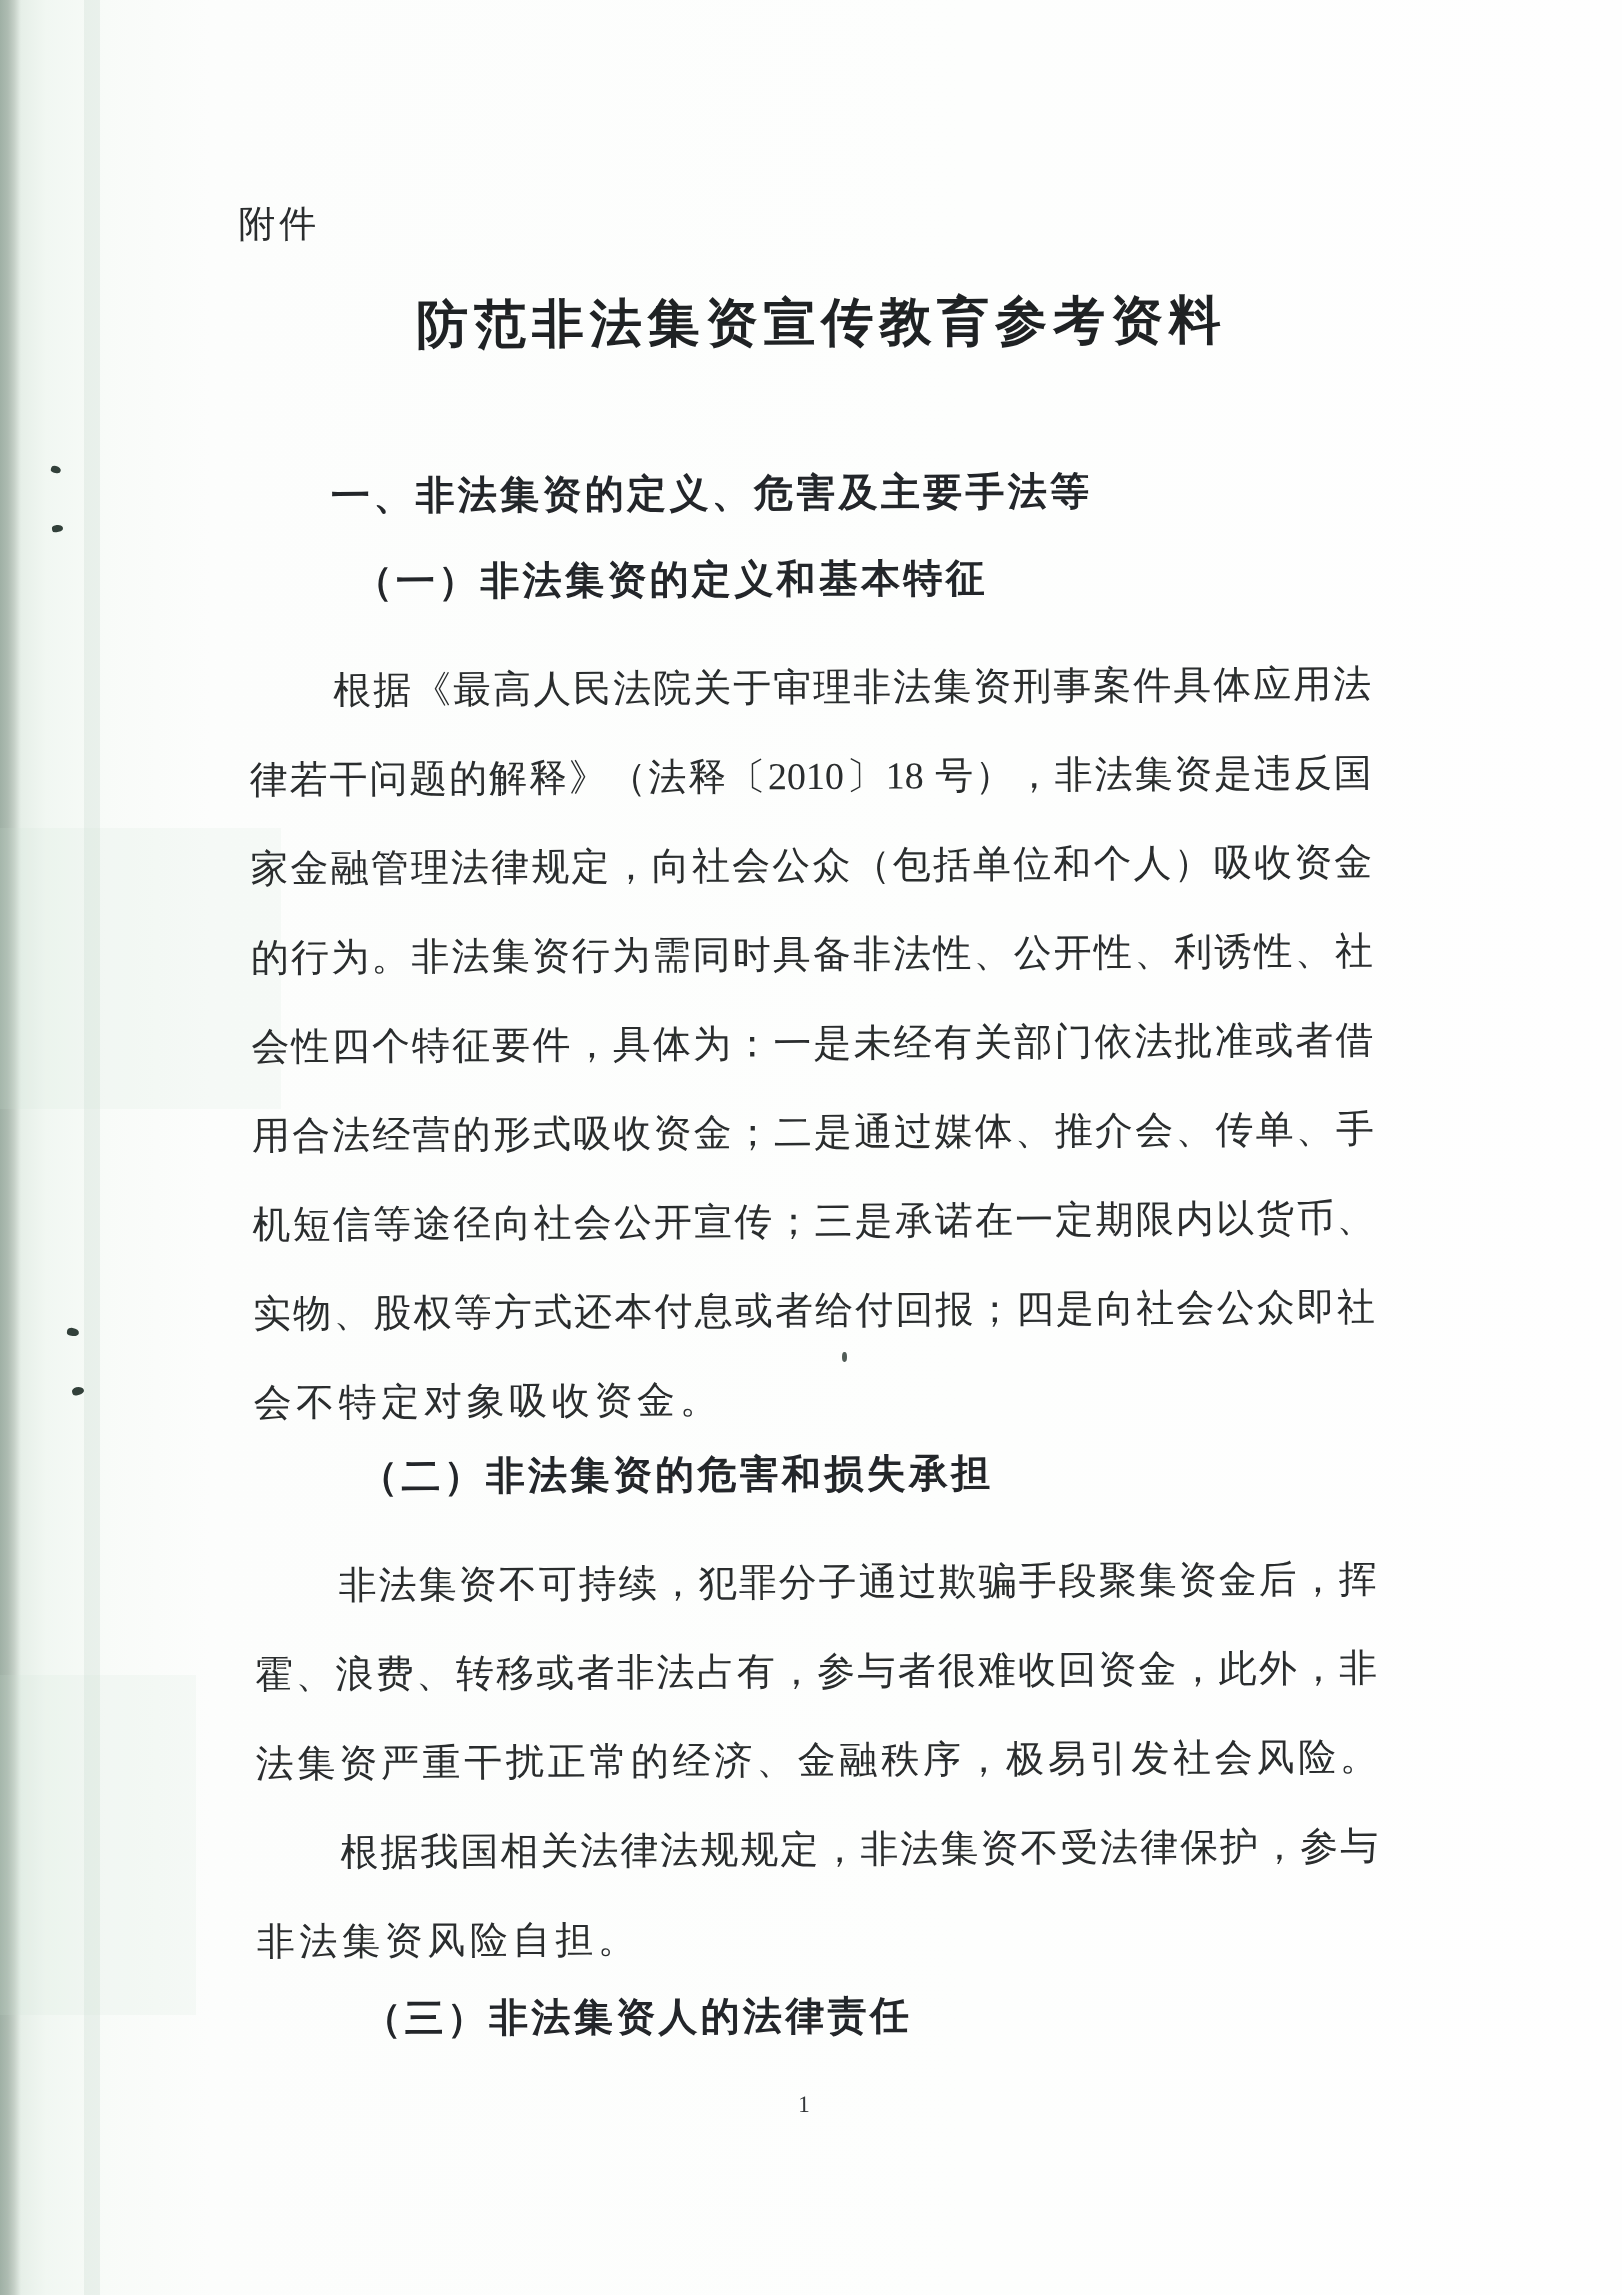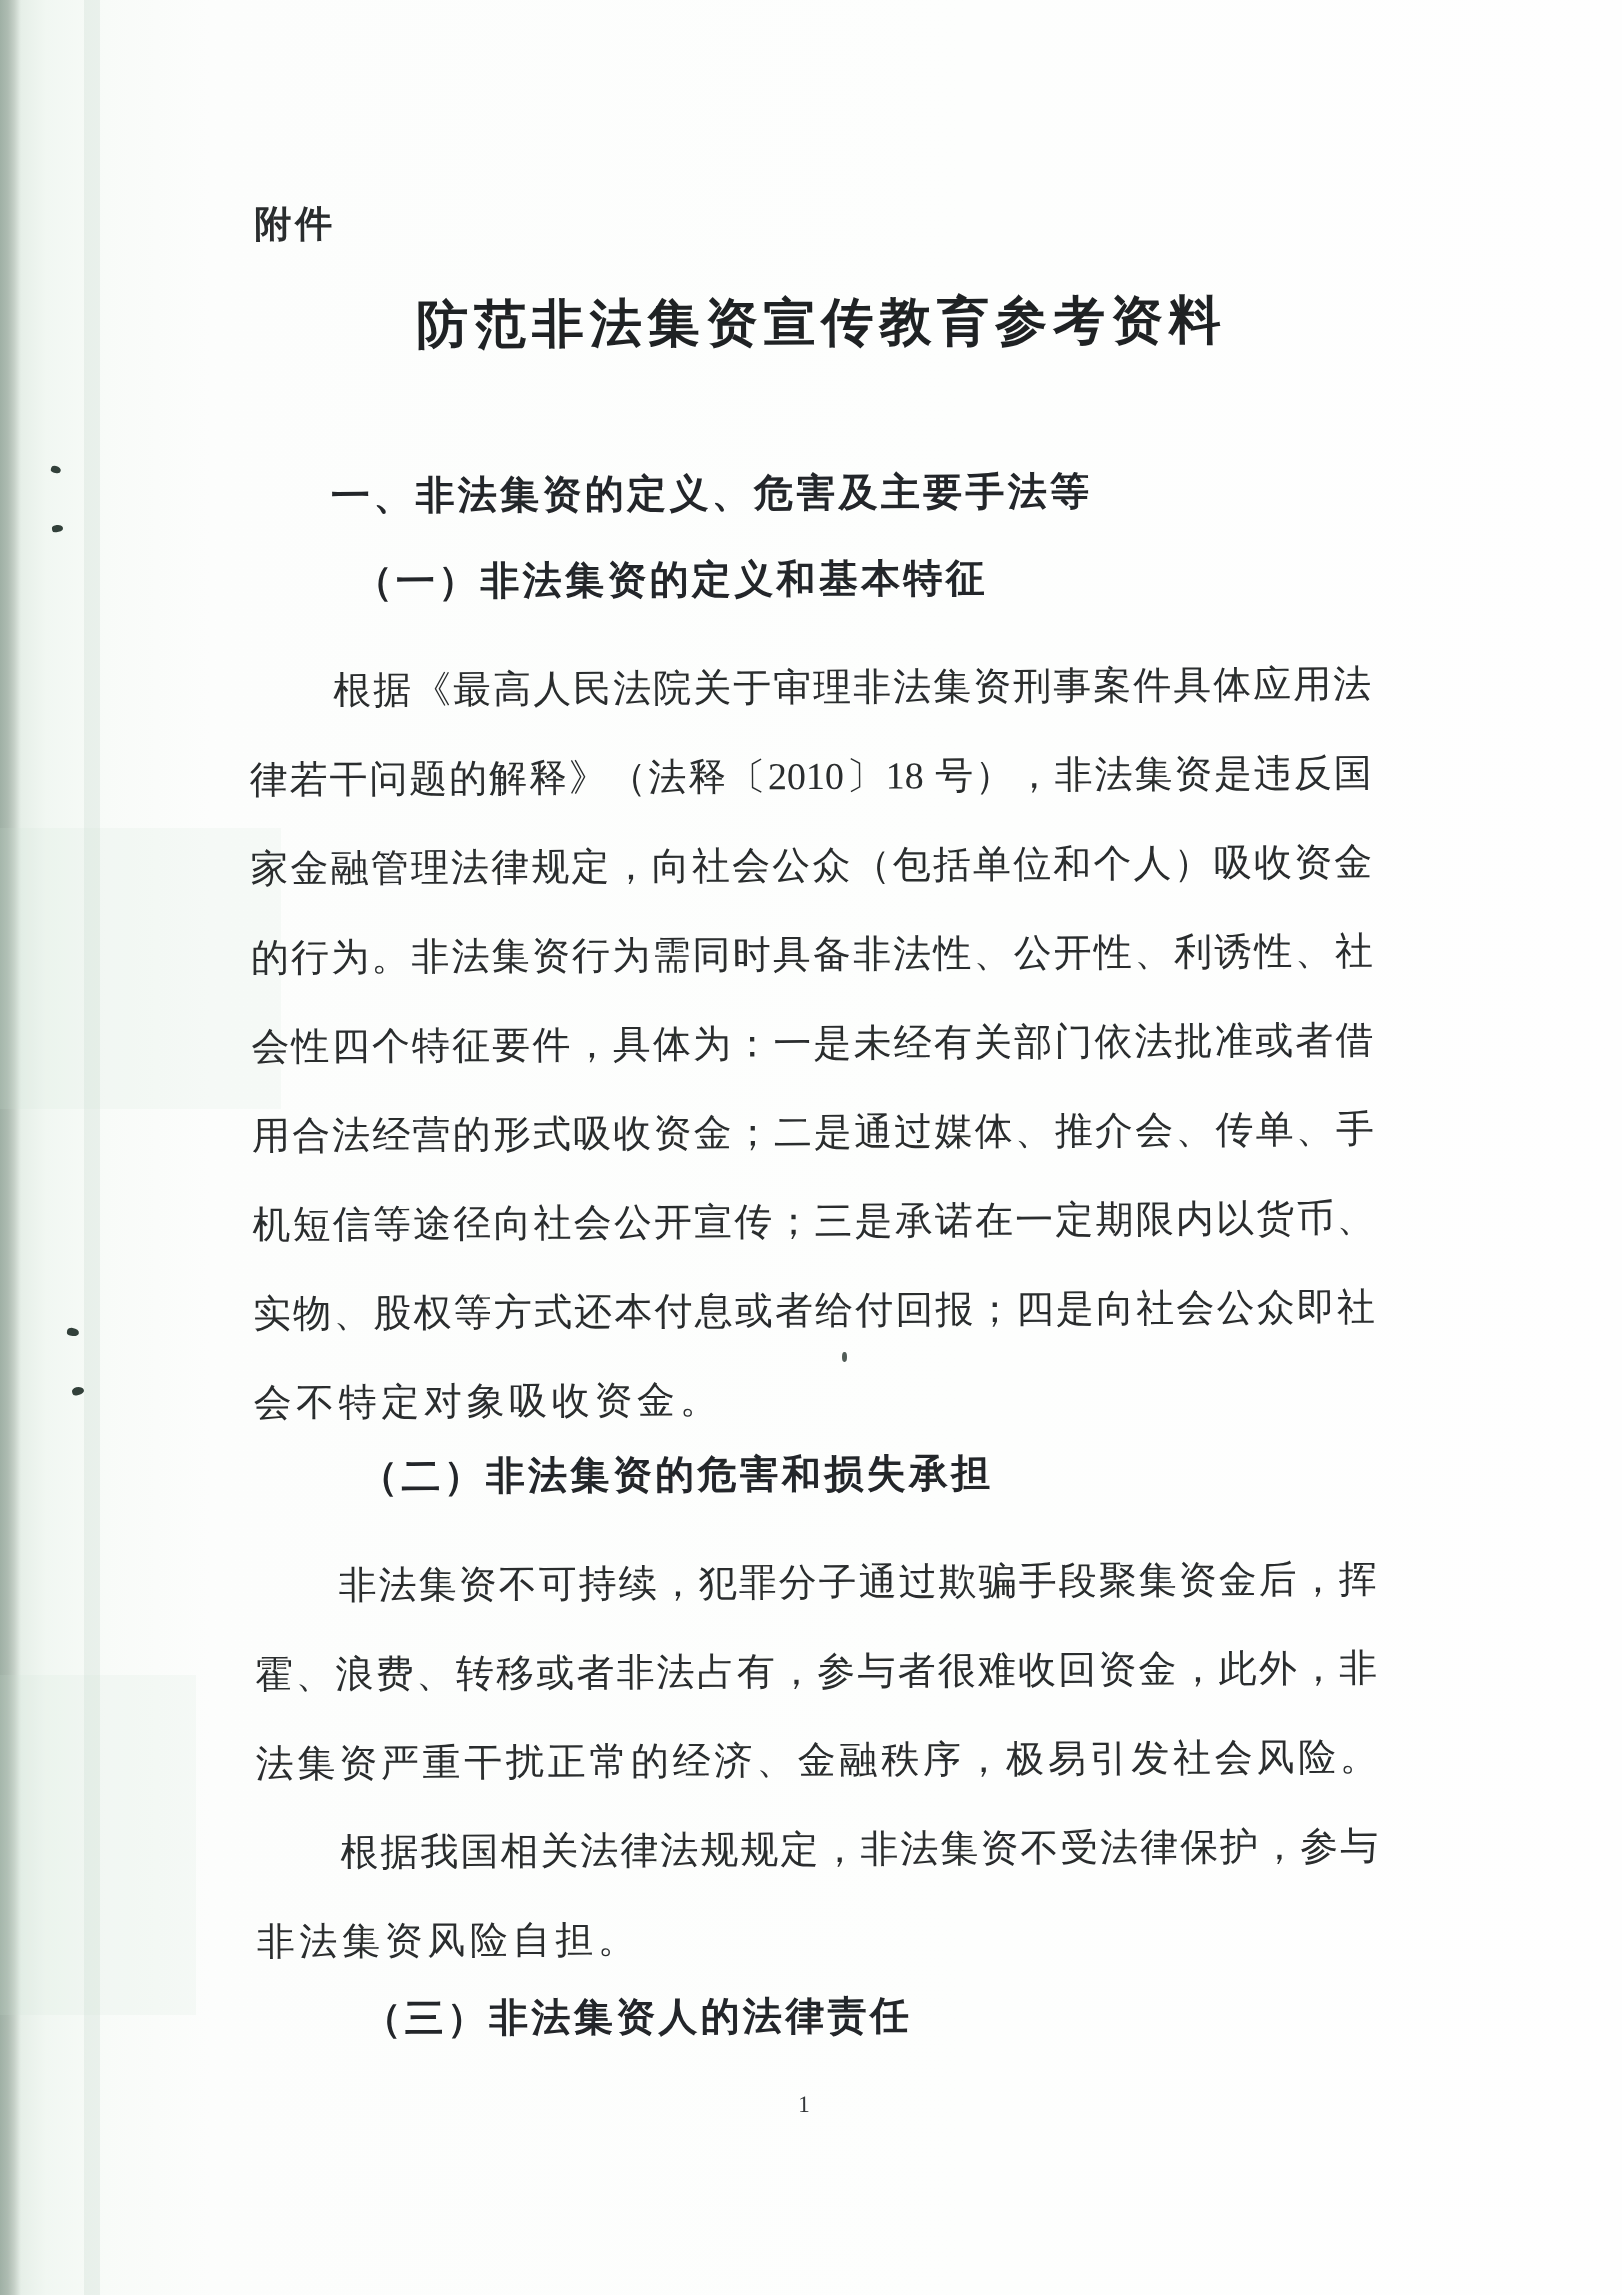--- a/index.html
+++ b/index.html
@@ -23,22 +23,22 @@
   
   .speck{position:absolute;background:#32403a;border-radius:45% 60% 50% 40%;}
   .s1{left:51px;top:466px;width:9.8px;height:6.5px;transform:rotate(14deg);}
   .s2{left:52px;top:525px;width:11px;height:7.2px;transform:rotate(-10deg);}
   .s3{left:67px;top:1328px;width:12.4px;height:7.9px;transform:rotate(8deg);}
   .s4{left:72px;top:1387px;width:12.4px;height:7.9px;transform:rotate(-14deg);}
   .s5{left:842px;top:1352px;width:4.6px;height:9.8px;border-radius:50%;opacity:.85;}
   
   .sheet{position:absolute;left:0;top:0;right:0;bottom:0;
          transform:rotate(-0.35deg);transform-origin:811px 1145px;}
-  .attach{position:absolute;left:260px;top:196px;font-size:37px;
-          letter-spacing:3.9px;font-weight:700;}
+  .attach{position:absolute;left:244px;top:196px;font-size:37px;
+          letter-spacing:3.9px;font-weight:400;}
   .title{position:absolute;left:31px;right:0;top:288px;text-align:center;
          font-size:52px;font-weight:bold;letter-spacing:5.9px;color:#1f2224;}
   .h{position:absolute;font-weight:bold;font-size:39px;letter-spacing:3.3px;
      color:#23262a;font-family:"Liberation Sans","DejaVu Sans",sans-serif;}
   .h1{left:335px;top:466px;}
   .h2a{left:357px;top:552px;}
   .h2b{left:357px;top:1447px;}
   .h2c{left:357px;top:1989px;}
   
   .line{position:absolute;left:252px;width:1122px;height:89px;line-height:89px;

